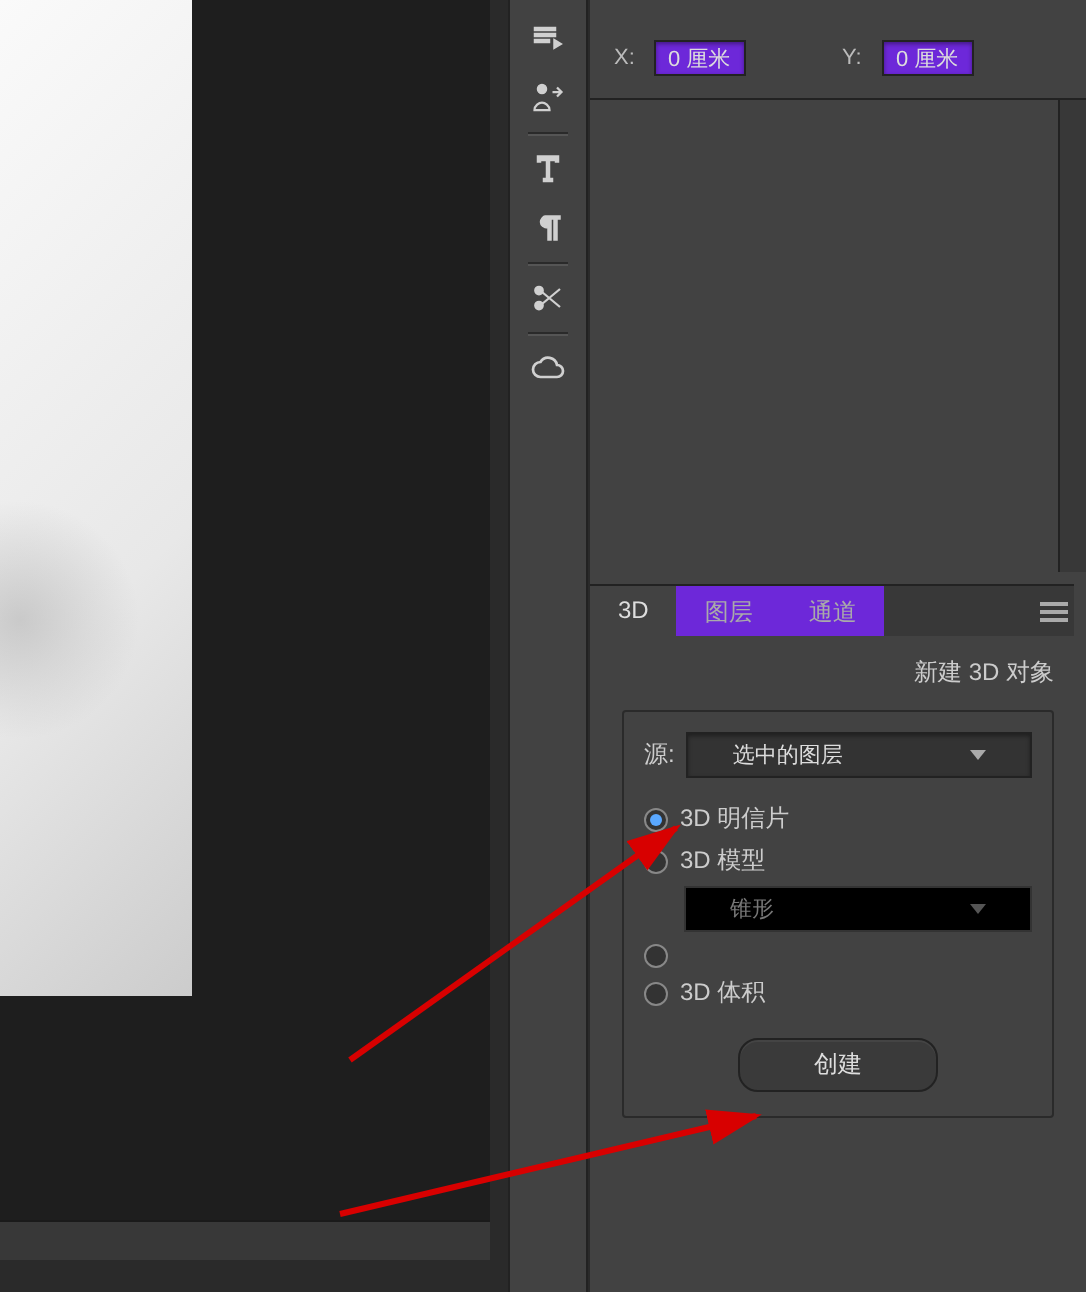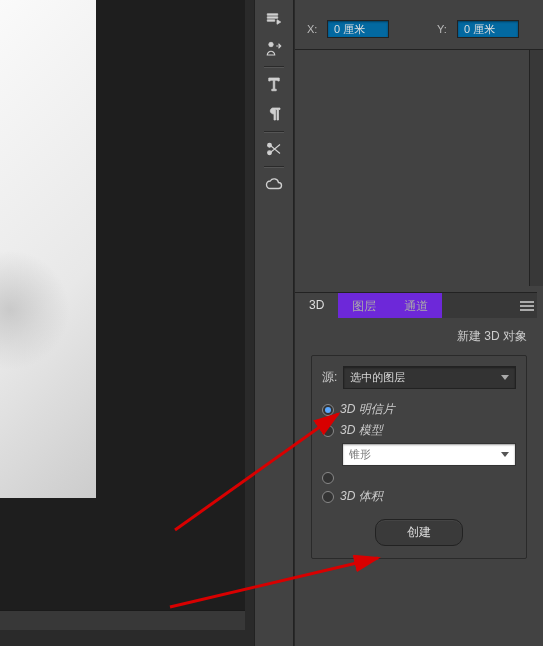--- a/index.html
+++ b/index.html
@@ -73,26 +73,26 @@
   border-bottom: 1px solid #222;
 }
 .prop-row {
   display: flex; align-items: center; gap: 6px;
   padding: 2px 8px;
   position: absolute;
 }
 .prop-row.xy { top: 18px; left: 4px; }
 .prop-label { color: #bbb; font-size: 11px; width: 14px; }
 .prop-input {
-  background: #0369a1;
+  background: #6d28d9;
   border: 1px solid #222;
   color: #ddd;
   font-size: 11px;
   padding: 2px 6px;
-  width: 62px;
+  width: 46px;
   box-shadow: inset 0 1px 2px rgba(0,0,0,0.4);
 }
 .props-scrollbar {
   position: absolute;
   right: 0; top: 50px;
   width: 14px; height: 236px;
   background: #383838;
   border-left: 1px solid #222;
 }
 
@@ -146,38 +146,37 @@
 .src-row {
   display: flex; align-items: center; gap: 6px;
   margin-bottom: 12px;
 }
 .src-label { color: #ccc; }
 .select {
   flex: 1;
   background: #333;
   border: 1px solid #222;
   color: #ddd;
-  padding: 3px 6px;
+  padding: 3px 22px;
   font-size: 11px;
   box-shadow: inset 0 1px 2px rgba(0,0,0,0.4);
   position: relative;
   display: flex; justify-content: space-between; align-items: center;
 }
-.select.disabled { color: #777; border-color: #333; background: #ffffff; }
+.select.disabled { color: #777; border-color: #333; background: #000000; }
 .chev {
   width: 0; height: 0;
   border-left: 4px solid transparent;
   border-right: 4px solid transparent;
   border-top: 5px solid #aaa;
 }
 .select.disabled .chev { border-top-color: #555; }
 .radio-row {
   display: flex; align-items: center; gap: 6px;
   margin: 4px 0;
-  font-style: italic;
 }
 .radio {
   width: 12px; height: 12px;
   border-radius: 50%;
   border: 1px solid #888;
   background: #333;
   position: relative;
   flex-shrink: 0;
 }
 .radio.checked::after {
@@ -186,21 +185,21 @@
   left: 2px; top: 2px;
   width: 6px; height: 6px;
   border-radius: 50%;
   background: #5aa8ff;
 }
 .radio-label { color: #ccc; font-size: 12px; }
 .sub-select { margin-left: 20px; margin-top: 3px; margin-bottom: 6px; }
 .btn-create {
   display: block;
   margin: 14px auto 0;
-  width: 88px;
+  width: 100px;
   text-align: center;
   padding: 4px 0;
   background: #3a3a3a;
   border: 1px solid #222;
   border-radius: 10px;
   color: #ddd;
   font-size: 12px;
   cursor: pointer;
   box-shadow: inset 0 1px 0 rgba(255,255,255,0.05);
 }

